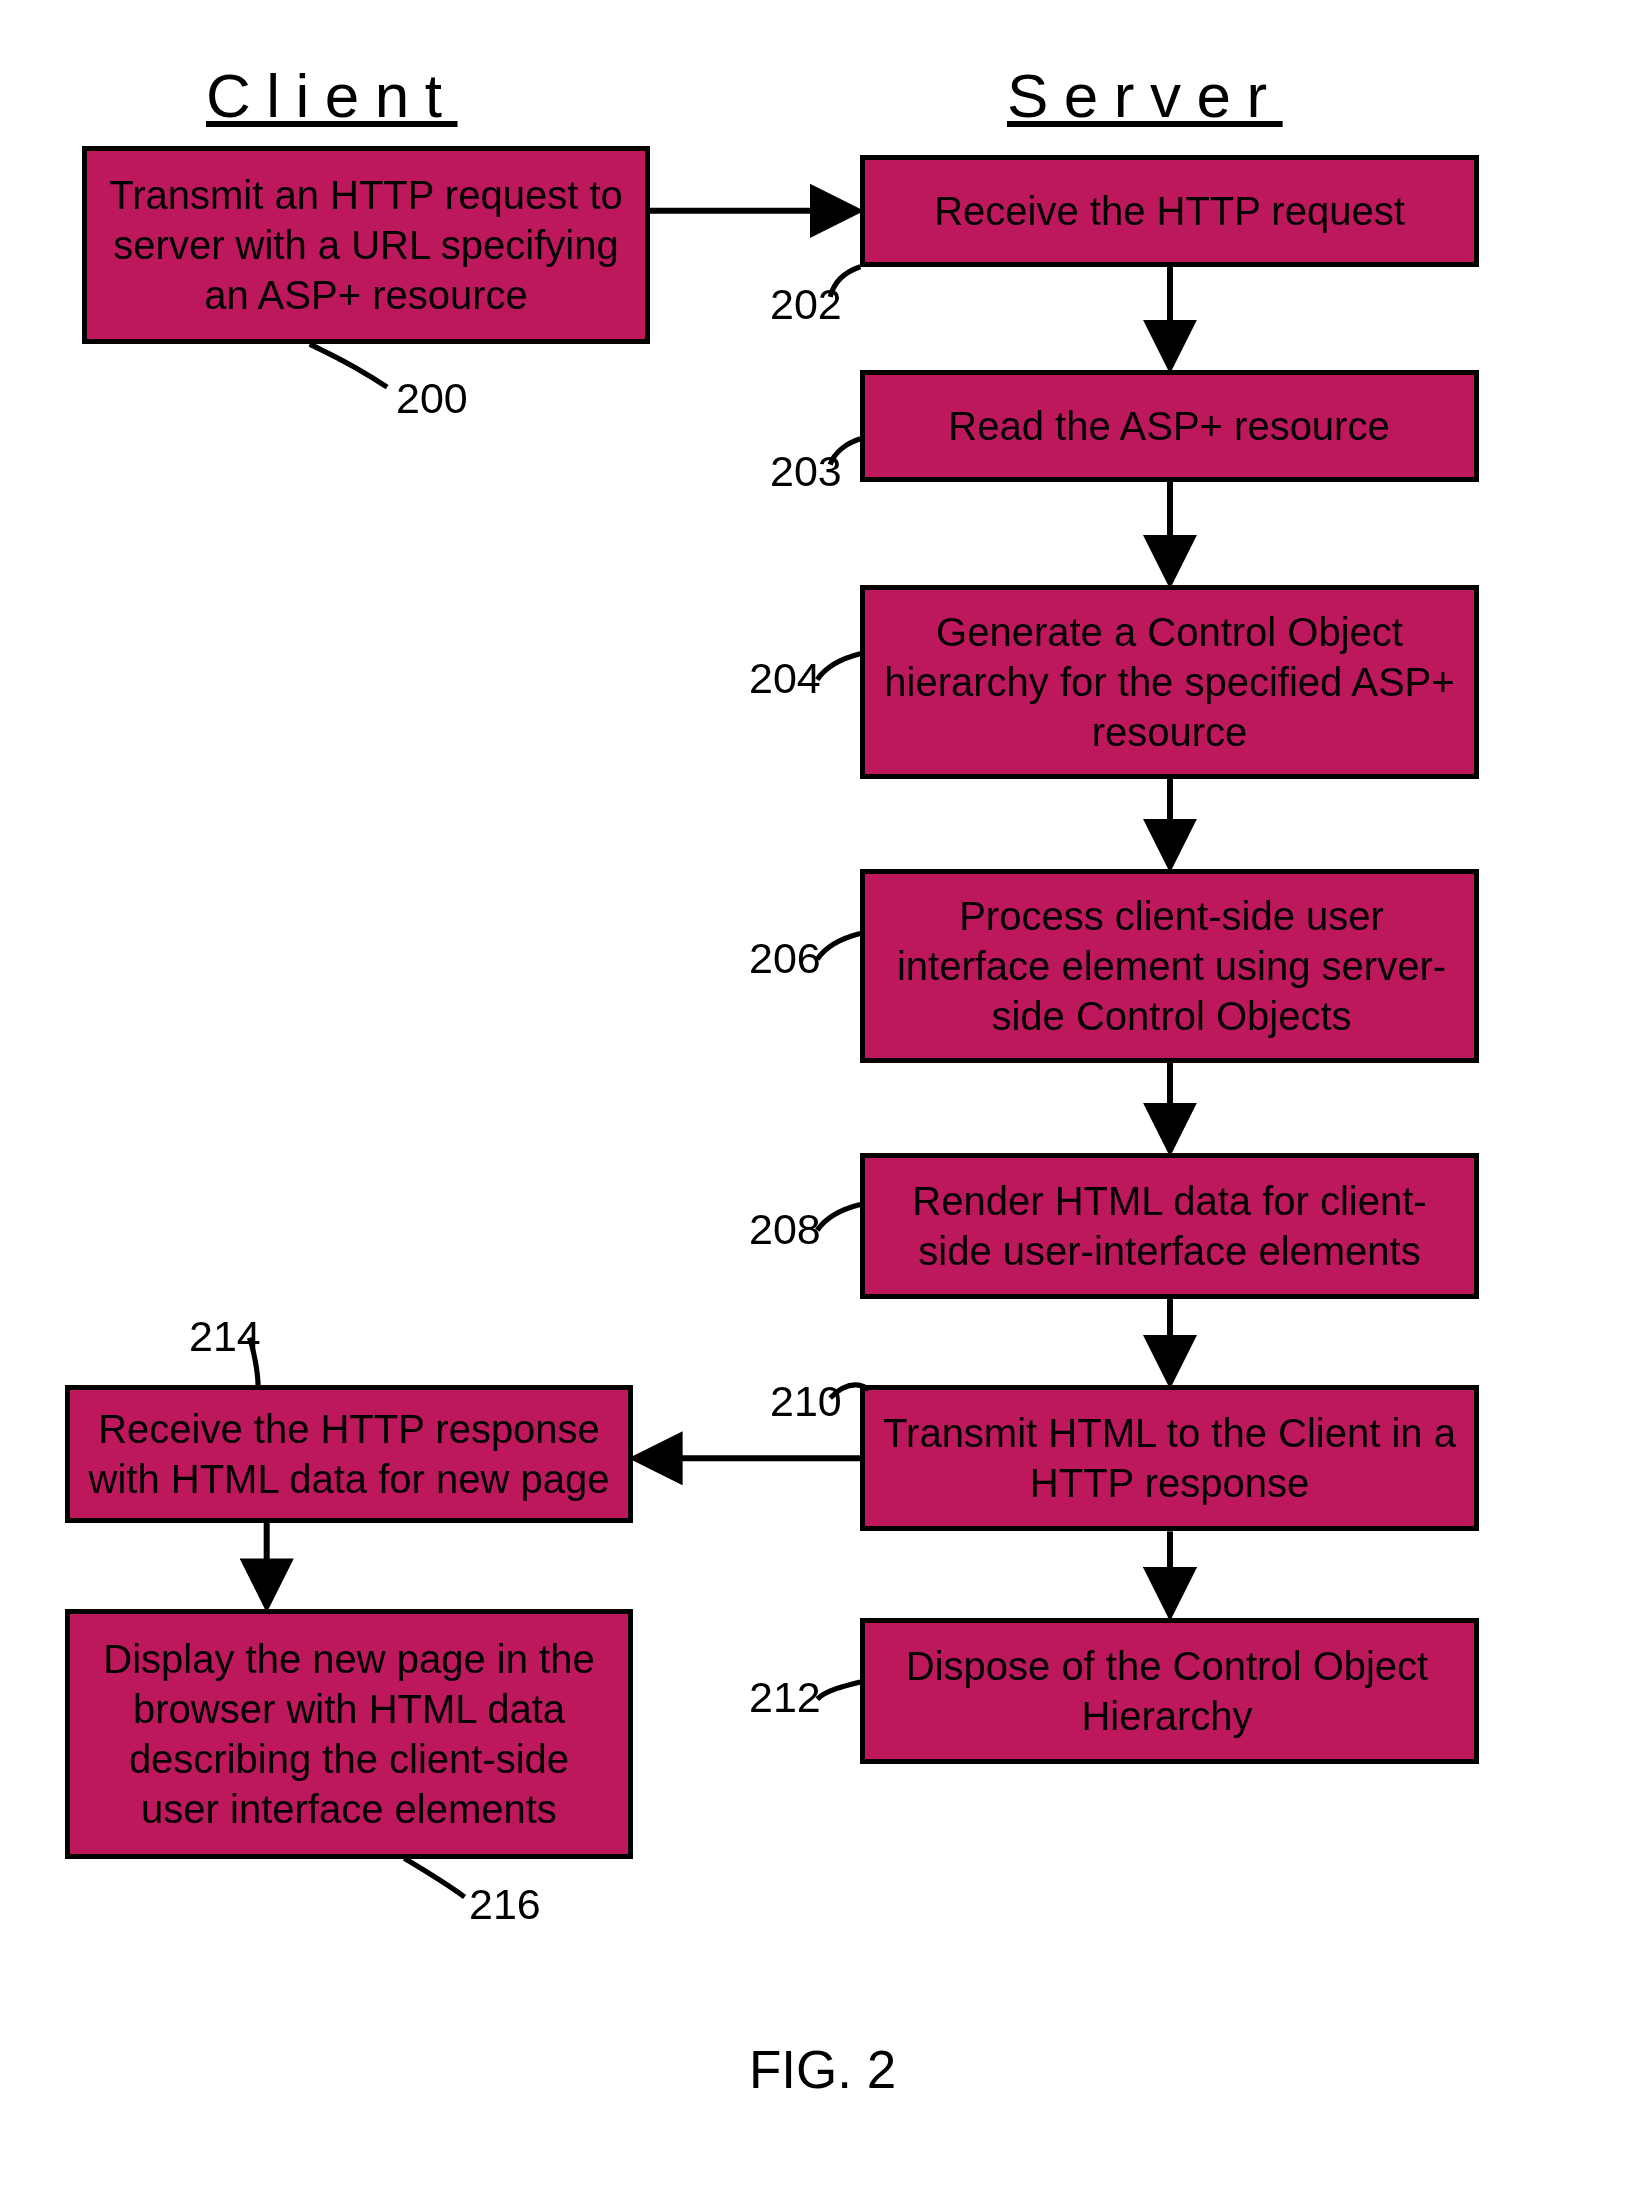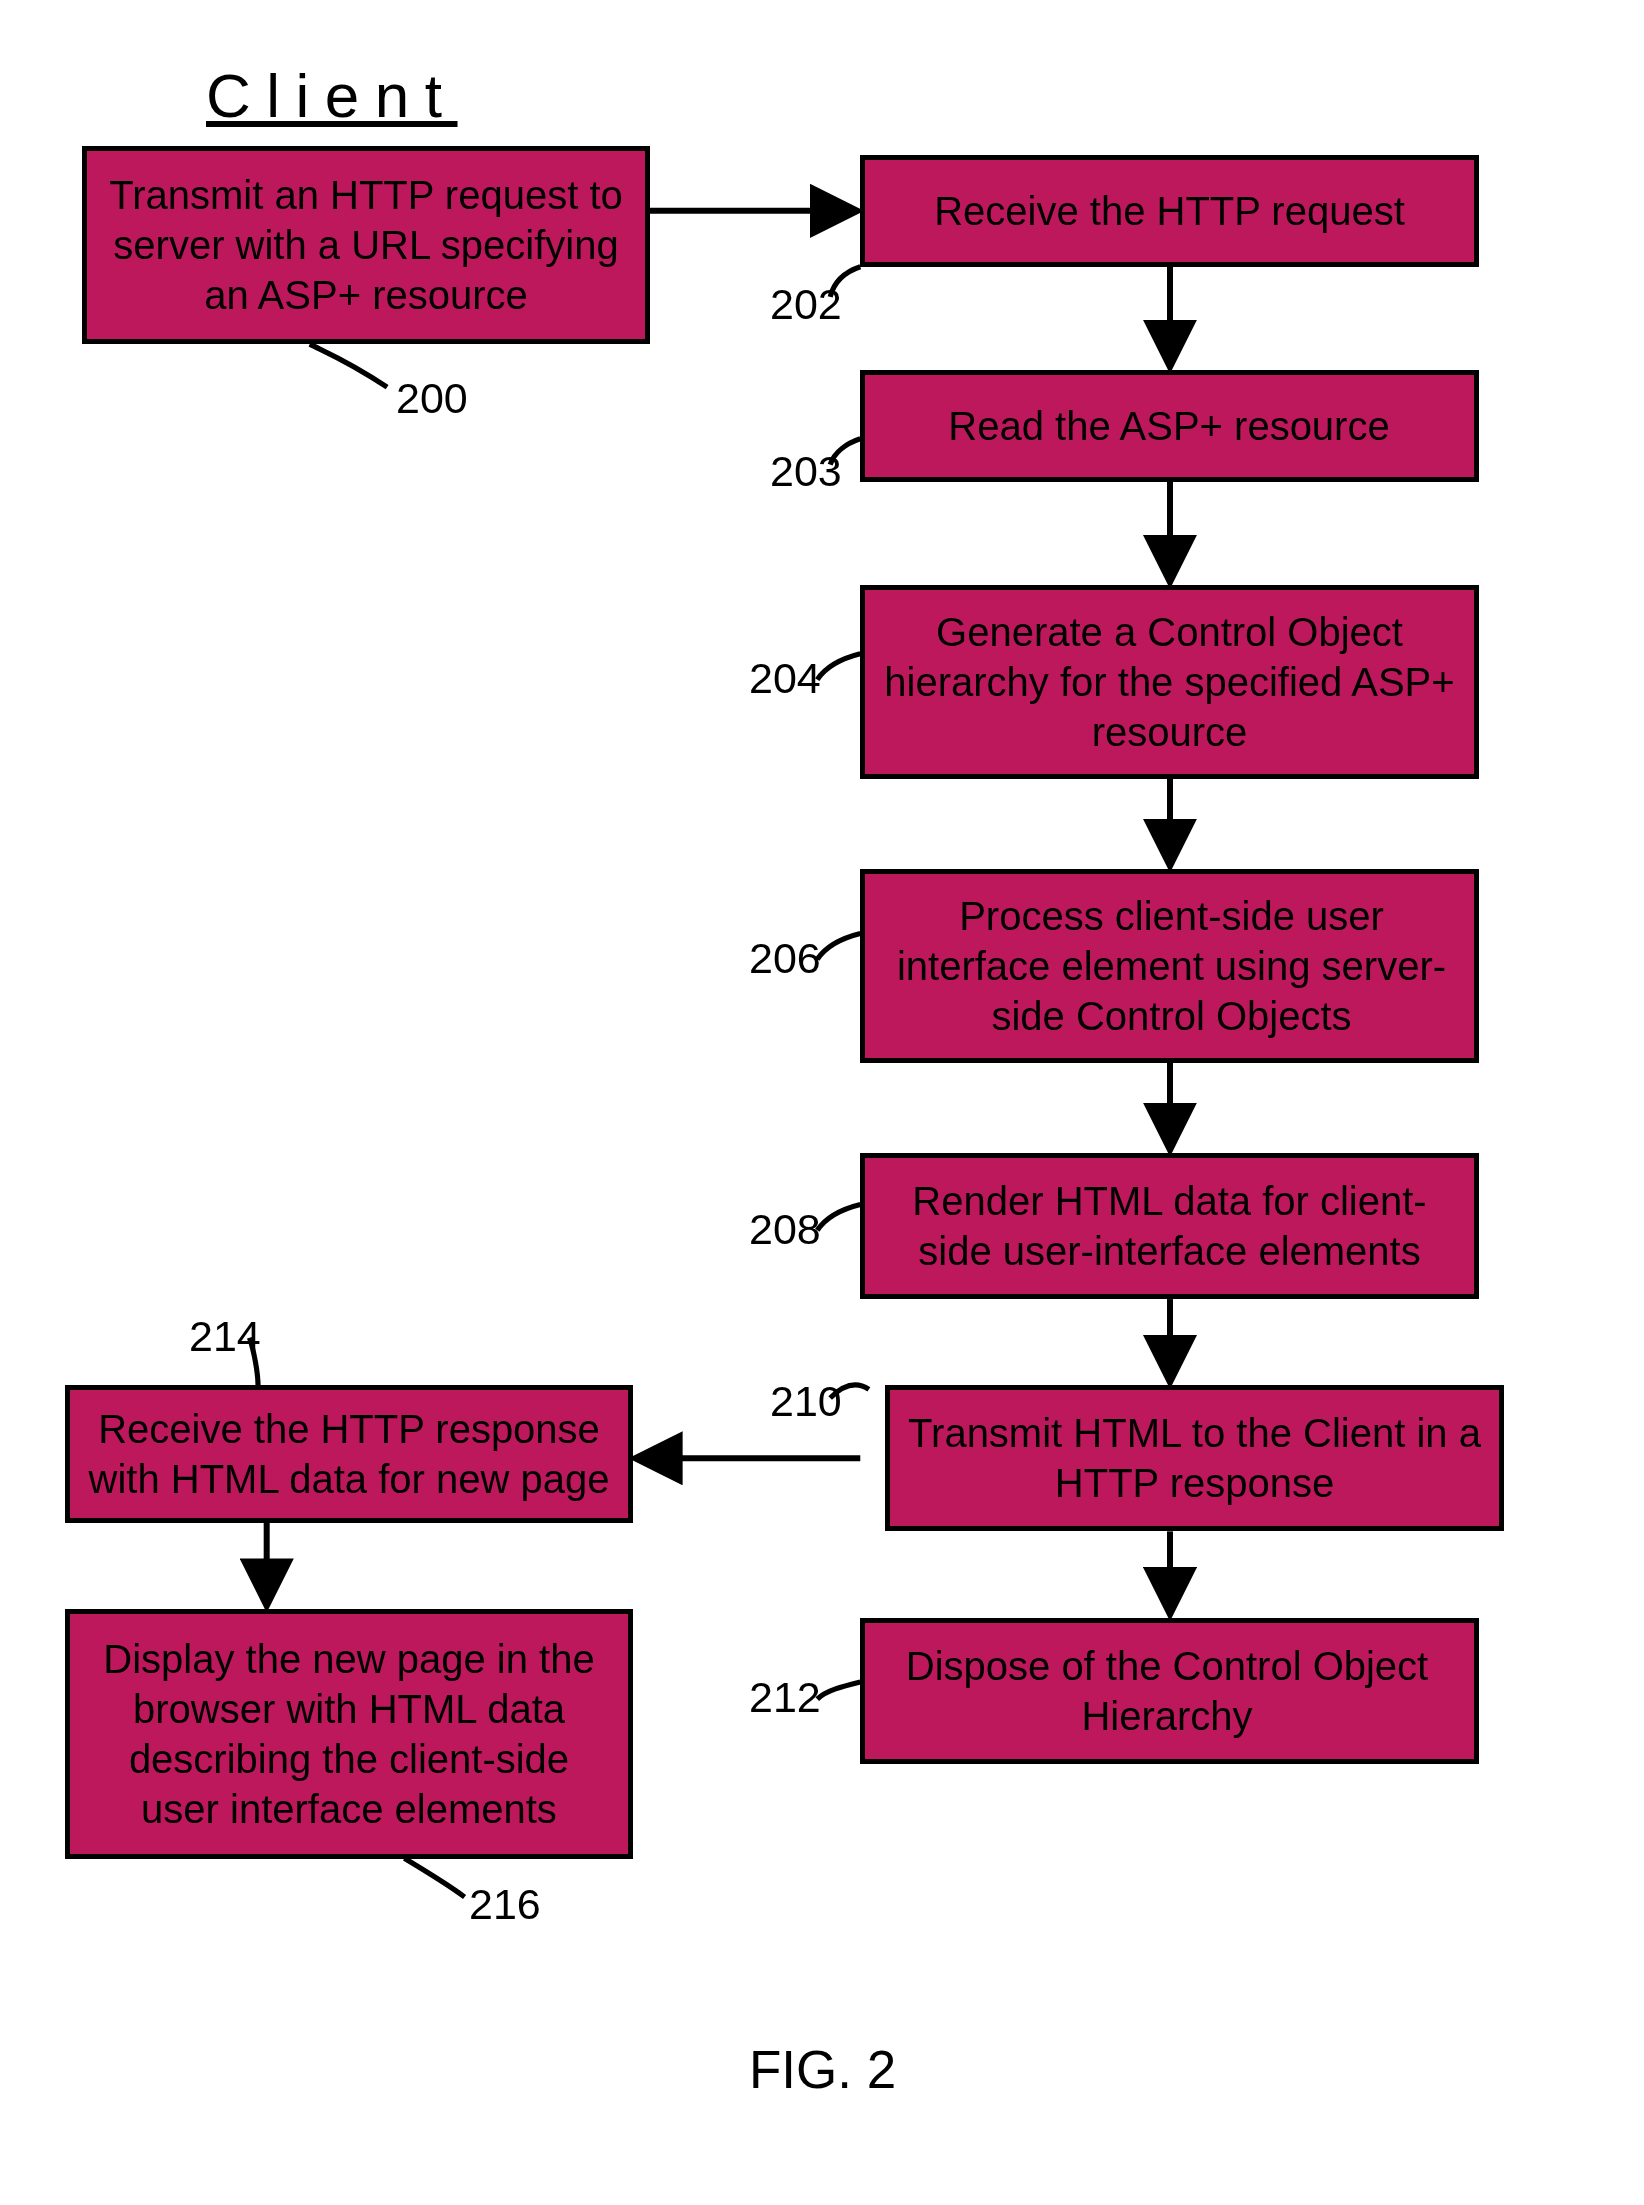--- a/index.html
+++ b/index.html
@@ -49,38 +49,39 @@
   height: 2205px;
   pointer-events: none;
 }
 </style>
 </head>
 <body>
 
 <div class="page">
 
   <div class="col-title" style="left:206px; top:60px;">Client</div>
+  <div class="col-title" style="left:1007px; top:60px;">Server</div>
 
   <div class="box" style="left:82px; top:146px; width:568px; height:198px;">Transmit an HTTP request to server with a URL specifying an ASP+ resource</div>
 
   <div class="box" style="left:65px; top:1385px; width:568px; height:138px;">Receive the HTTP response with HTML data for new page</div>
 
   <div class="box" style="left:65px; top:1609px; width:568px; height:250px;">Display the new page in the browser with HTML data describing the client-side user interface elements</div>
 
   <div class="box" style="left:860px; top:155px; width:619px; height:112px;">Receive the HTTP request</div>
 
   <div class="box" style="left:860px; top:370px; width:619px; height:112px;padding-left:16px;">Read the ASP+ resource</div>
 
   <div class="box" style="left:860px; top:585px; width:619px; height:194px;">Generate a Control Object hierarchy for the specified ASP+ resource</div>
 
   <div class="box" style="left:860px; top:869px; width:619px; height:194px;padding-left:21px;">Process client-side user interface element using server-side Control Objects</div>
 
   <div class="box" style="left:860px; top:1153px; width:619px; height:146px;">Render HTML data for client-side user-interface elements</div>
 
-  <div class="box" style="left:860px; top:1385px; width:619px; height:146px;margin-left:25px;">Transmit HTML to the Client in a HTTP response</div>
+  <div class="box" style="left:860px; top:1385px; width:619px; height:146px;">Transmit HTML to the Client in a HTTP response</div>
 
   <div class="box" style="left:860px; top:1618px; width:619px; height:146px;padding-left:12px;">Dispose of the Control Object Hierarchy</div>
 
   <div class="ref" style="left:396px; top:374px;">200</div>
   <div class="ref" style="left:770px; top:280px;">202</div>
   <div class="ref" style="left:770px; top:447px;">203</div>
   <div class="ref" style="left:749px; top:654px;">204</div>
   <div class="ref" style="left:749px; top:934px;">206</div>
   <div class="ref" style="left:749px; top:1205px;">208</div>
   <div class="ref" style="left:770px; top:1377px;">210</div>

